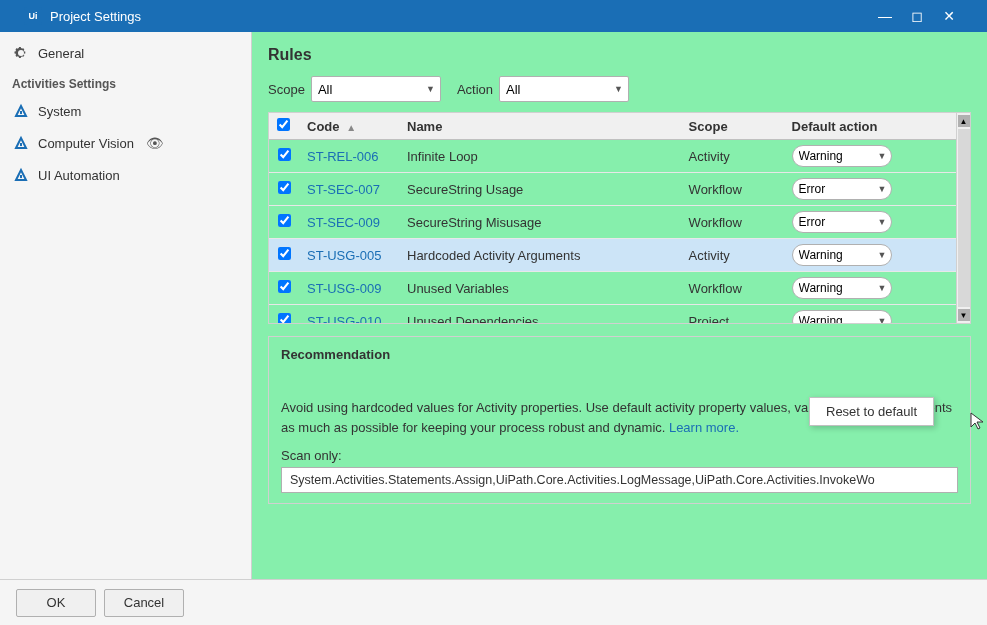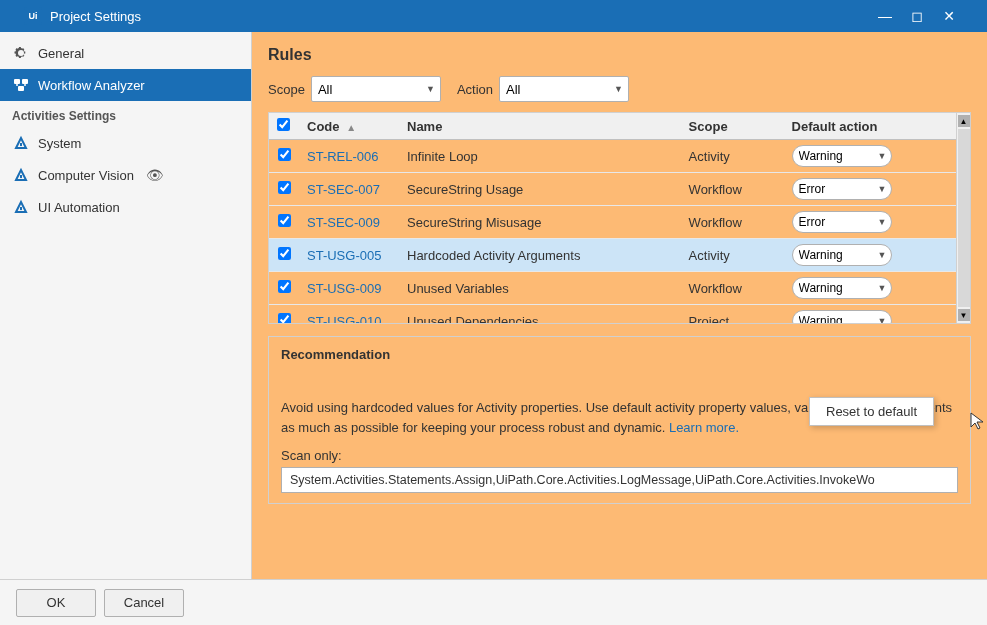--- a/index.html
+++ b/index.html
@@ -50,21 +50,21 @@
       font-size: 12px;
       color: #555;
       font-weight: 600;
     }
     .eye-icon { font-size: 14px; }
 
     .content {
       flex: 1;
       display: flex;
       flex-direction: column;
-      background: #fdba74;
+      background: #86efac;
       padding: 14px 16px;
     }
 
     .content-title {
       font-size: 16px;
       font-weight: 600;
       color: #333;
       margin-bottom: 12px;
     }
 
@@ -290,32 +290,20 @@
 <div class="main-container">
 
   <div class="sidebar">
     <div class="sidebar-item">
       <div class="icon">
         <svg width="16" height="16" viewBox="0 0 16 16" fill="#555">
           <path d="M8 5a3 3 0 1 0 0 6 3 3 0 0 0 0-6zM1.5 6.5h1a5.5 5.5 0 0 1 .6-1.4l-.7-.7 1.4-1.4.7.7a5.5 5.5 0 0 1 1.4-.6v-1h2v1c.5.1 1 .3 1.4.6l.7-.7 1.4 1.4-.7.7c.3.4.5.9.6 1.4h1v2h-1c-.1.5-.3 1-.6 1.4l.7.7-1.4 1.4-.7-.7c-.4.3-.9.5-1.4.6v1h-2v-1a5.5 5.5 0 0 1-1.4-.6l-.7.7-1.4-1.4.7-.7a5.5 5.5 0 0 1-.6-1.4h-1z"></path>
         </svg>
       </div>
       <span>General</span>
-    </div>
-    <div class="sidebar-item active">
-      <div class="icon">
-        <svg width="16" height="16" viewBox="0 0 16 16" fill="white">
-          <rect x="1" y="2" width="6" height="5" rx="1"></rect>
-          <rect x="9" y="2" width="6" height="5" rx="1"></rect>
-          <rect x="5" y="9" width="6" height="5" rx="1"></rect>
-          <line x1="4" y1="7" x2="4" y2="9" stroke="white" stroke-width="1.5"></line>
-          <line x1="12" y1="7" x2="12" y2="9" stroke="white" stroke-width="1.5"></line>
-        </svg>
-      </div>
-      <span>Workflow Analyzer</span>
     </div>
 
     <div class="sidebar-section-label">Activities Settings</div>
 
     <div class="sidebar-item">
       <div class="icon">
         <svg width="16" height="16" viewBox="0 0 16 16" fill="#1a6eb5">
           <polygon points="3,13 8,3 13,13" fill="none" stroke="#1a6eb5" stroke-width="2"></polygon>
           <line x1="8" y1="8" x2="8" y2="11" stroke="#1a6eb5" stroke-width="2"></line>
           <circle cx="8" cy="12.5" r="0.8" fill="#1a6eb5"></circle>

